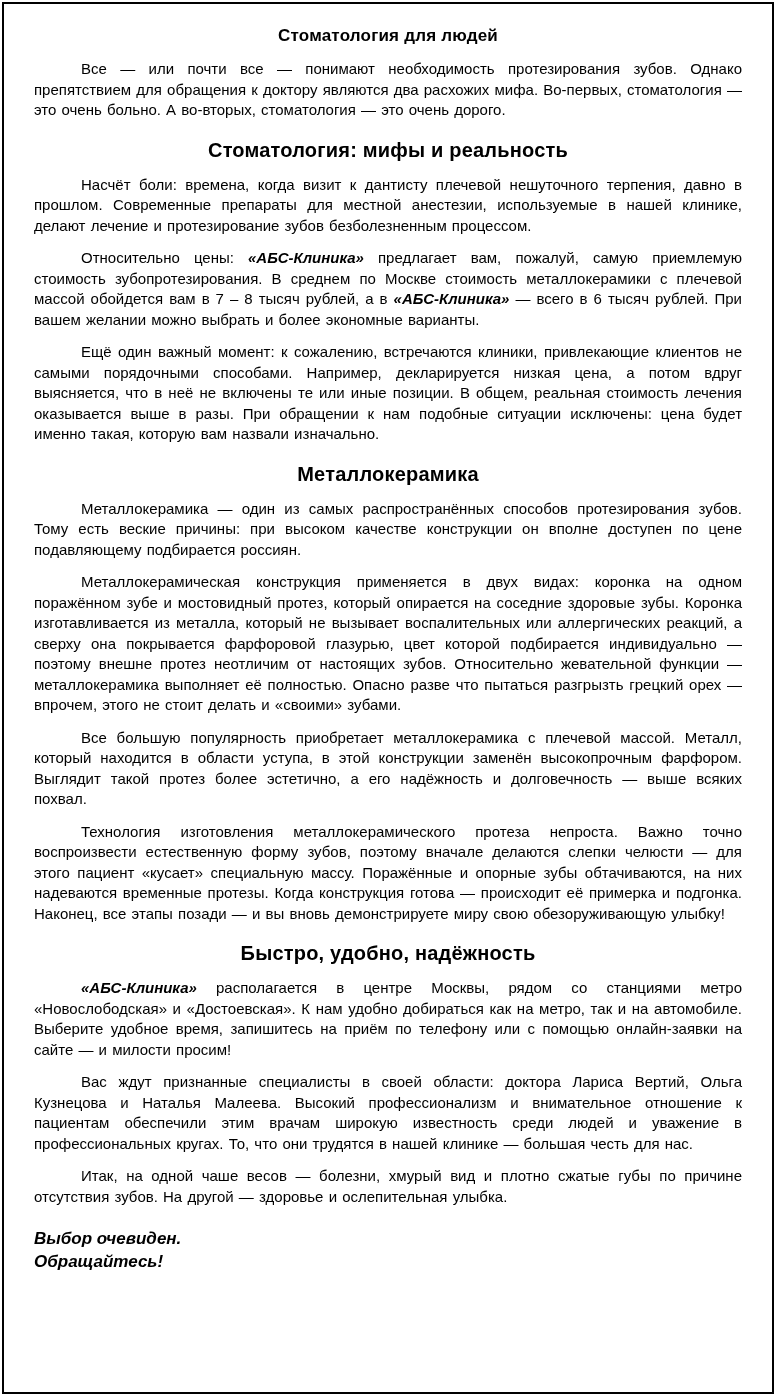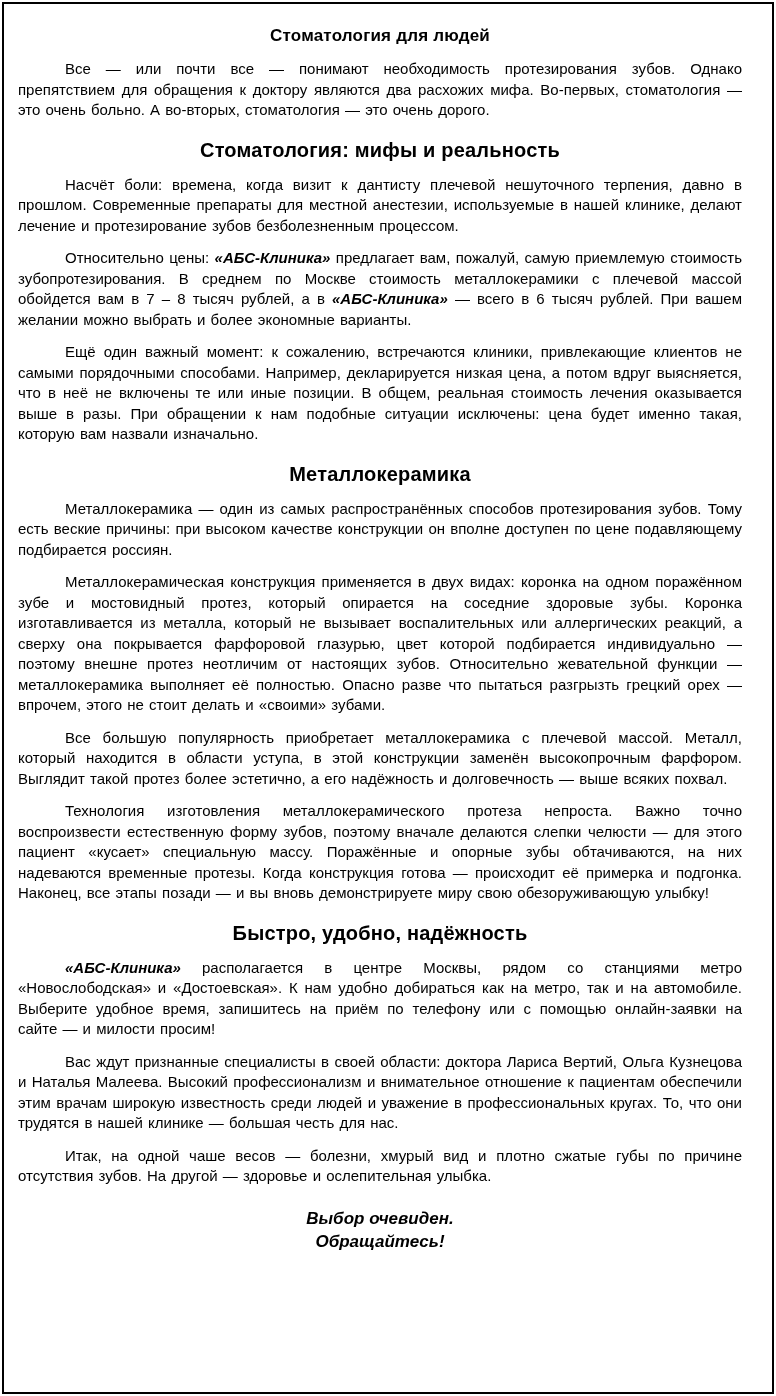--- a/index.html
+++ b/index.html
@@ -11,21 +11,21 @@
     width: 776px;
     font-family: "Liberation Sans", "DejaVu Sans", sans-serif;
     color: #000000;
   }
   .page {
     box-sizing: border-box;
     width: 772px;
     height: 1392px;
     margin: 2px;
     border: 2px solid #000000;
-    padding: 22px 30px 10px 14px;
+    padding: 22px 30px 10px 30px;
     overflow: hidden;
     background: #ffffff;
   }
   .doc-title {
     font-size: 17px;
     font-weight: bold;
     text-align: center;
     margin: 0 0 13px 0;
     letter-spacing: 0.2px;
   }
@@ -45,21 +45,20 @@
     word-spacing: 1px;
   }
   .brand {
     font-weight: bold;
     font-style: italic;
   }
   .closing {
     font-size: 17px;
     font-weight: bold;
     font-style: italic;
-    text-align: center;
     line-height: 23px;
     margin-top: 20px;
   }
 </style>
 </head>
 <body>
 
 <div class="page">
 
   <h1 class="doc-title">Стоматология для людей</h1>

